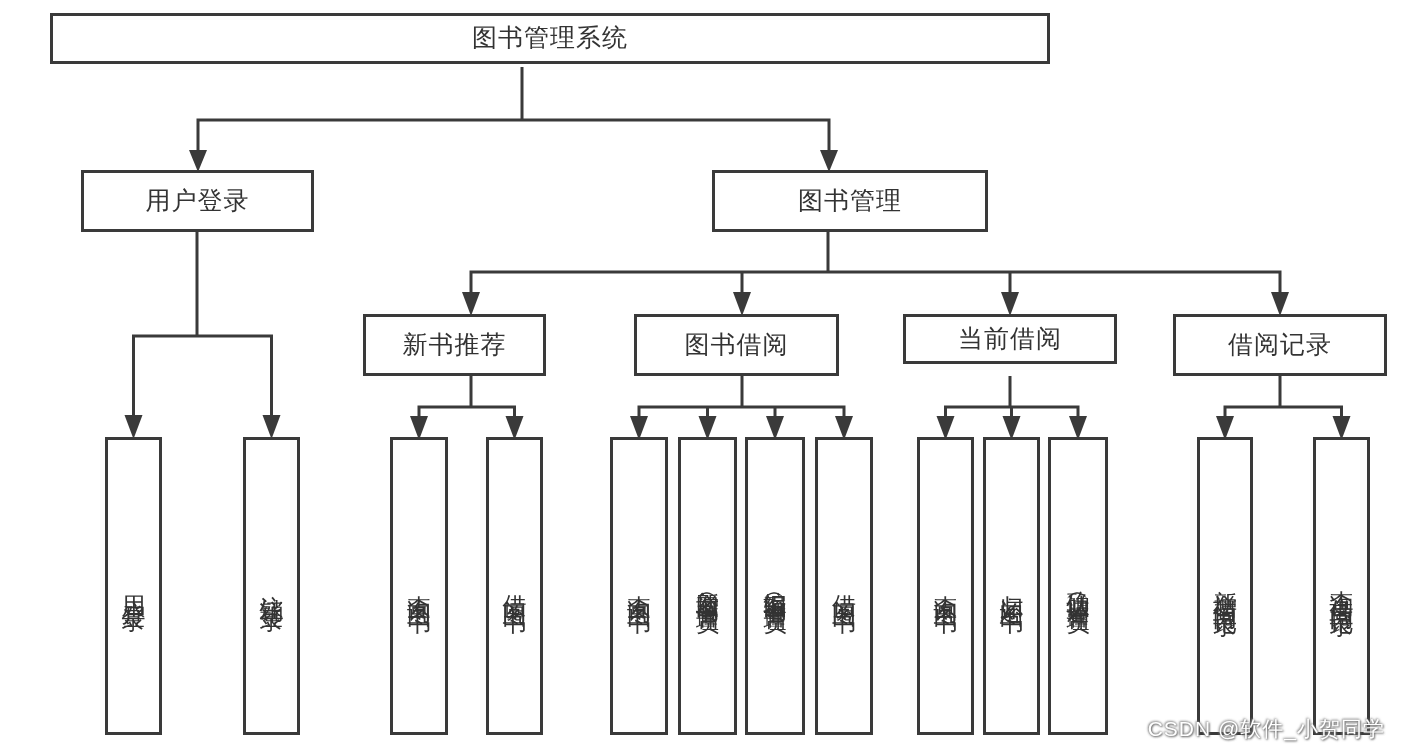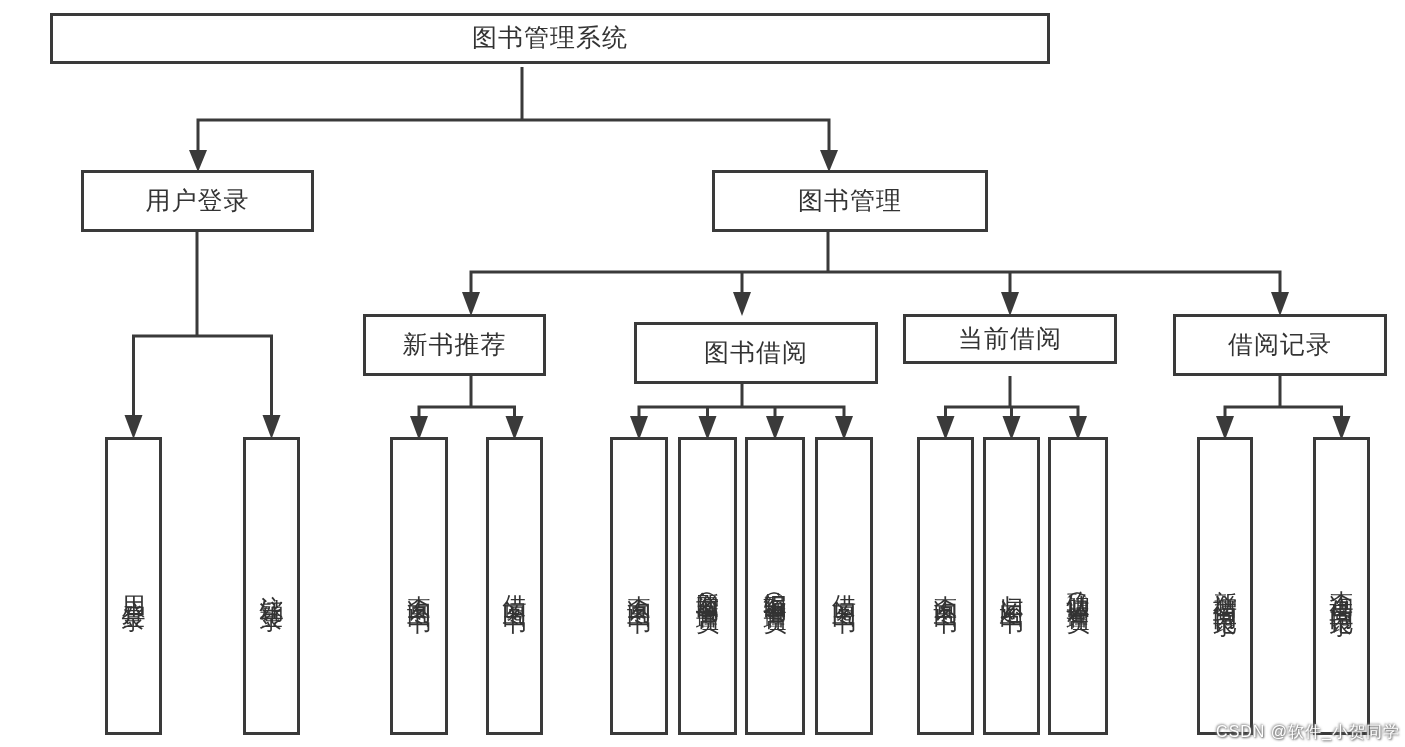--- a/index.html
+++ b/index.html
@@ -48,23 +48,23 @@
     letter-spacing: 5px;
     line-height: 1;
     white-space: nowrap;
   }
   .leaf .vtext.long {
     font-size: 23px;
     letter-spacing: 3px;
   }
   #watermark {
     position: absolute;
-    right: 5px;
+    right: 20px;
     bottom: 4px;
-    font-size: 16px;
+    font-size: 21px;
     color: #ffffff;
     letter-spacing: 1px;
     text-shadow: 0 0 3px rgba(110,110,110,0.95), 1px 1px 2px rgba(90,90,90,0.85), -1px -1px 2px rgba(150,150,150,0.7);
     z-index: 5;
     white-space: nowrap;
   }
 </style>
 </head>
 <body>
 
@@ -117,21 +117,21 @@
   <div class="node h-label" style="left:81px; top:170px; width:233px; height:62px;">
     <span>用户登录</span>
   </div>
   <div class="node h-label" style="left:712px; top:170px; width:276px; height:62px;">
     <span>图书管理</span>
   </div>
 
   <div class="node h-label" style="left:363px; top:314px; width:183px; height:62px;">
     <span>新书推荐</span>
   </div>
-  <div class="node h-label" style="left:634px; top:314px; width:244px; height:62px;margin-top:8px;">
+  <div class="node h-label" style="left:634px; top:314px; width:205px; height:62px;">
     <span>图书借阅</span>
   </div>
   <div class="node h-label" style="left:903px; top:314px; width:214px; height:50px;">
     <span>当前借阅</span>
   </div>
   <div class="node h-label" style="left:1173px; top:314px; width:214px; height:62px;">
     <span>借阅记录</span>
   </div>
 
   <div class="node leaf" style="left:105px; width:57px;">

